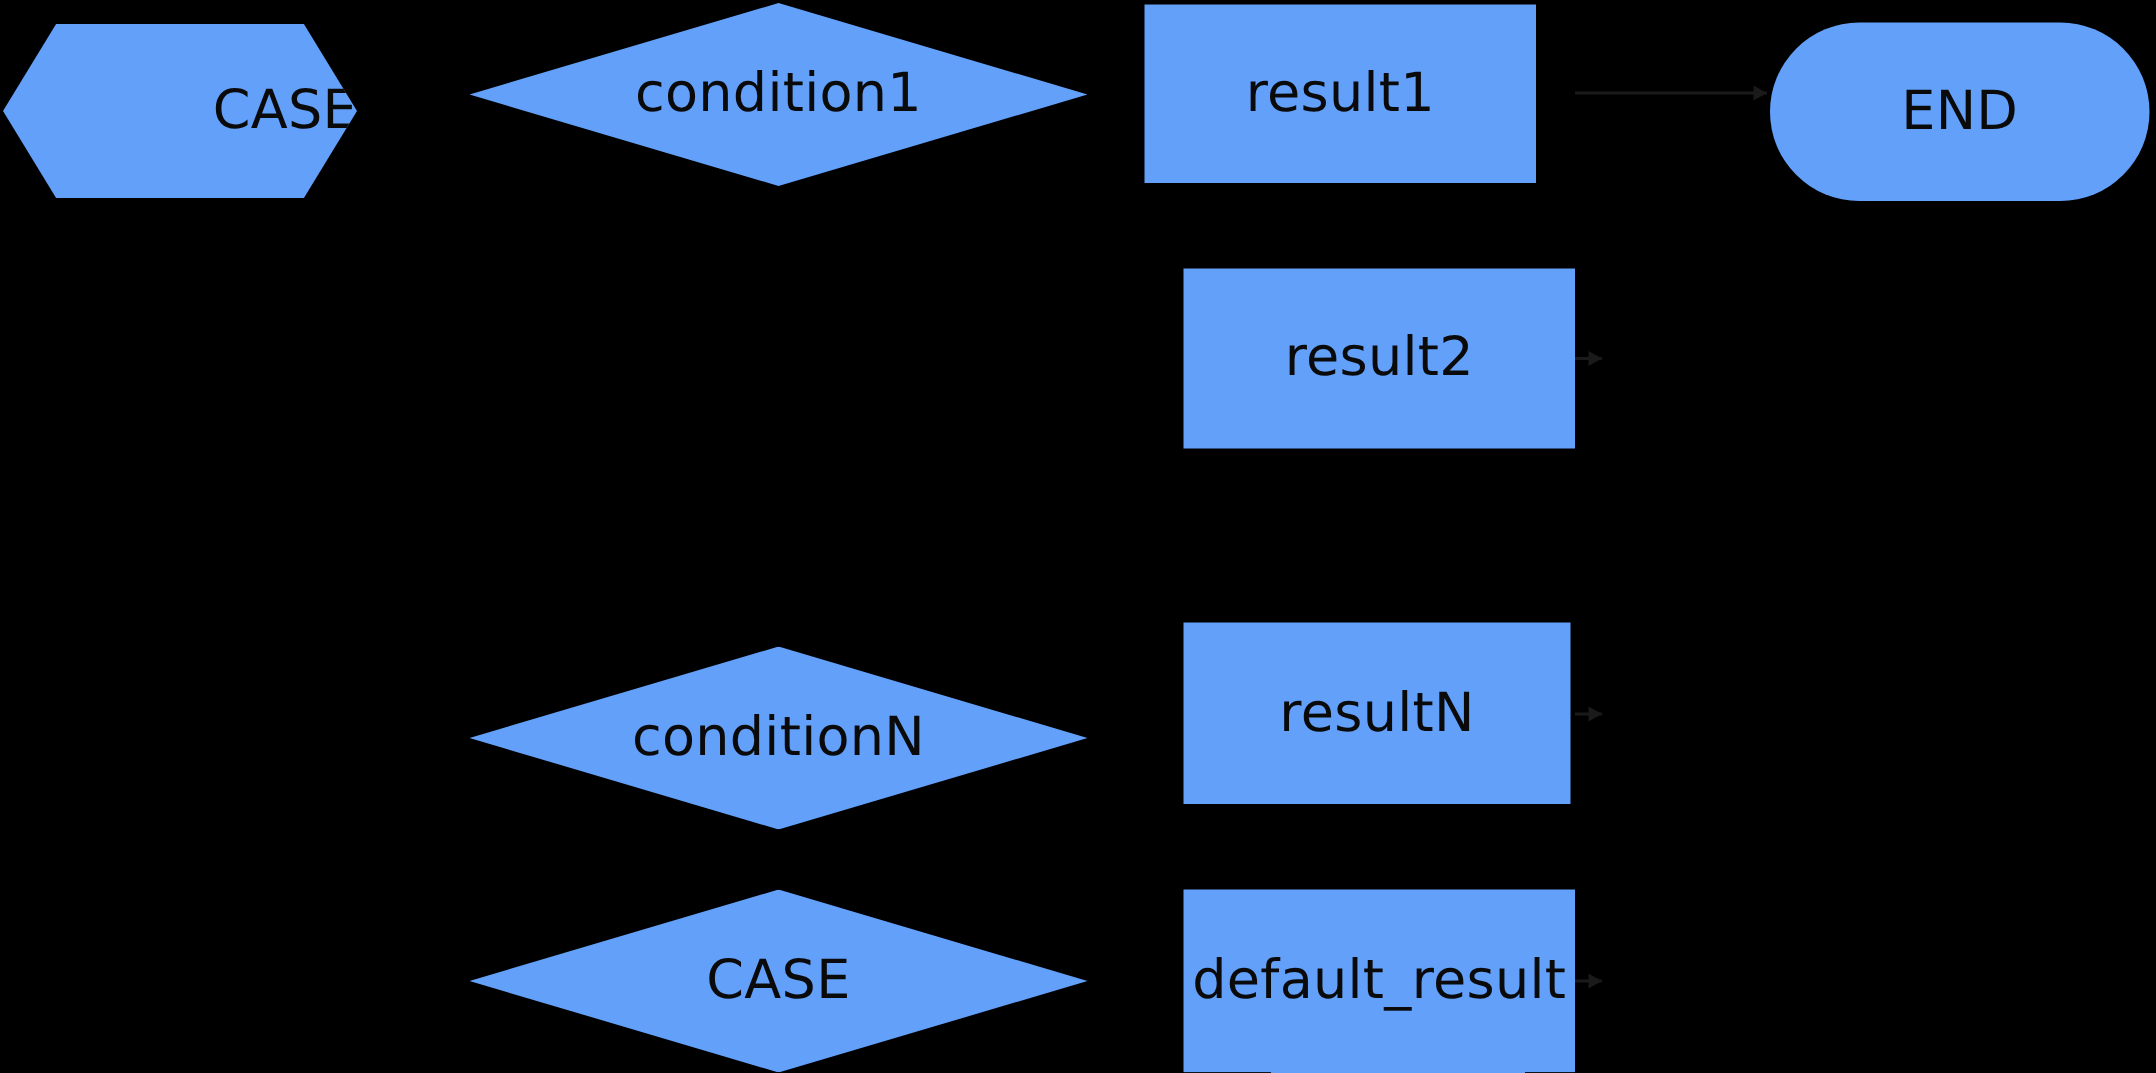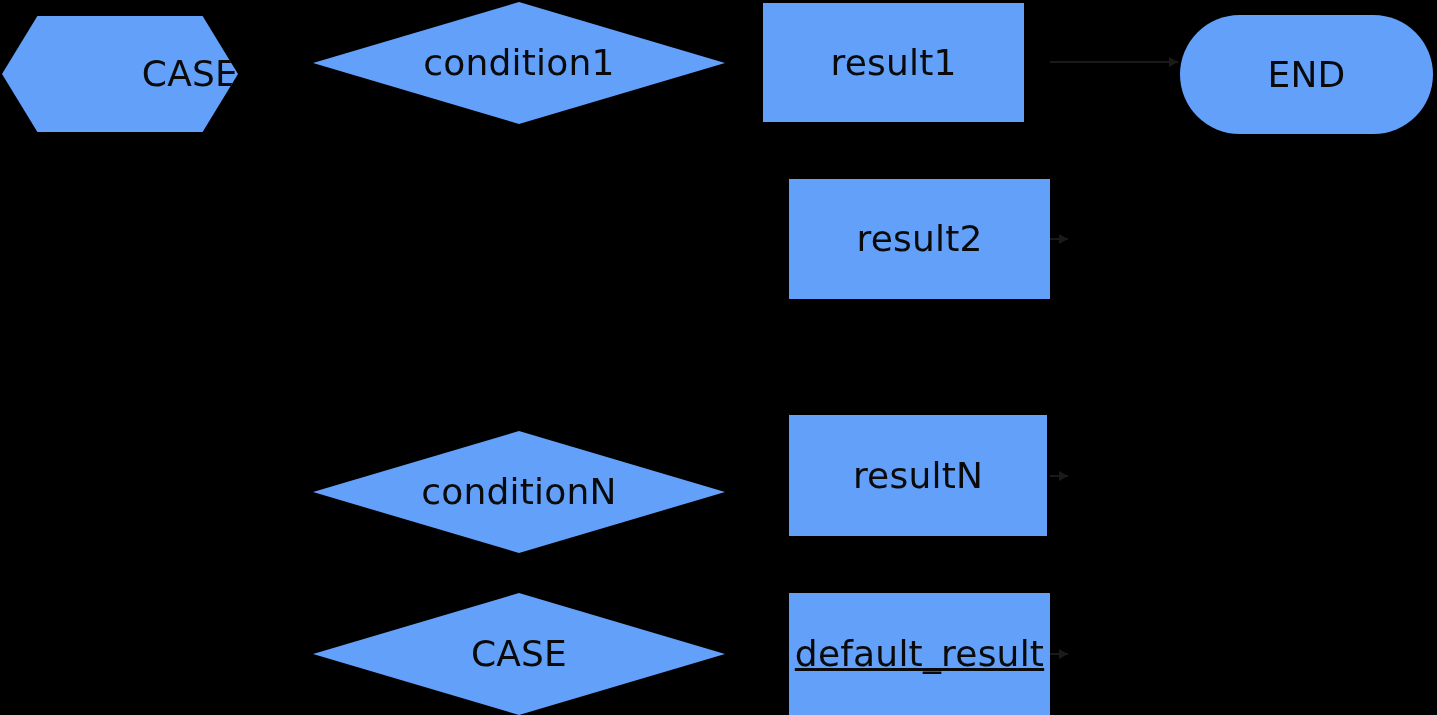--- a/index.html
+++ b/index.html
@@ -94,16 +94,16 @@
     </div>
     <div class="node shape-diamond" style="left: 313px; top: 431px; width: 412px; height: 122px; justify-content: center;">
       <span>conditionN</span>
     </div>
     <div class="node shape-rect" style="left: 789px; top: 415px; width: 258px; height: 121px;">
       <span>resultN</span>
     </div>
     <div class="node shape-diamond" style="left: 313px; top: 593px; width: 412px; height: 122px;">
       <span>CASE</span>
     </div>
-    <div class="node shape-rect" style="left: 789px; top: 593px; width: 261px; height: 122px; text-decoration: underline;">
+    <div class="node shape-rect" style="left: 789px; top: 593px; width: 261px; height: 122px;">
       <span>default_result</span>
     </div>
   </div>
 
 </body></html>

